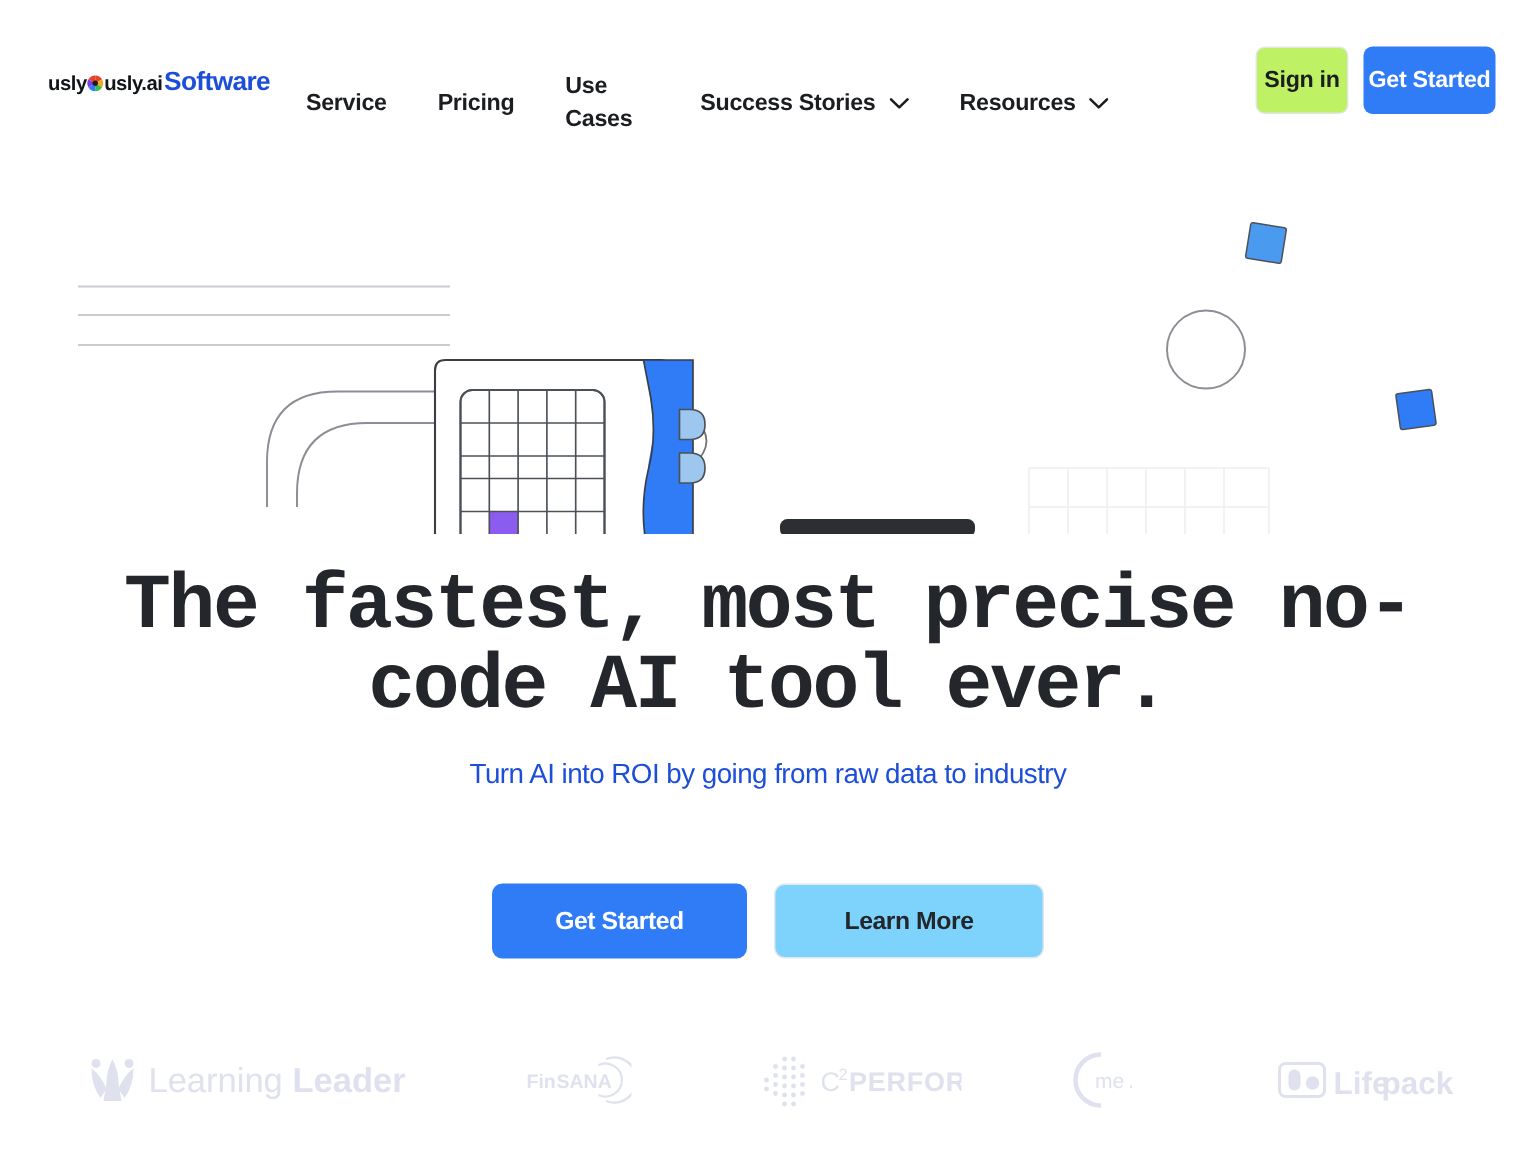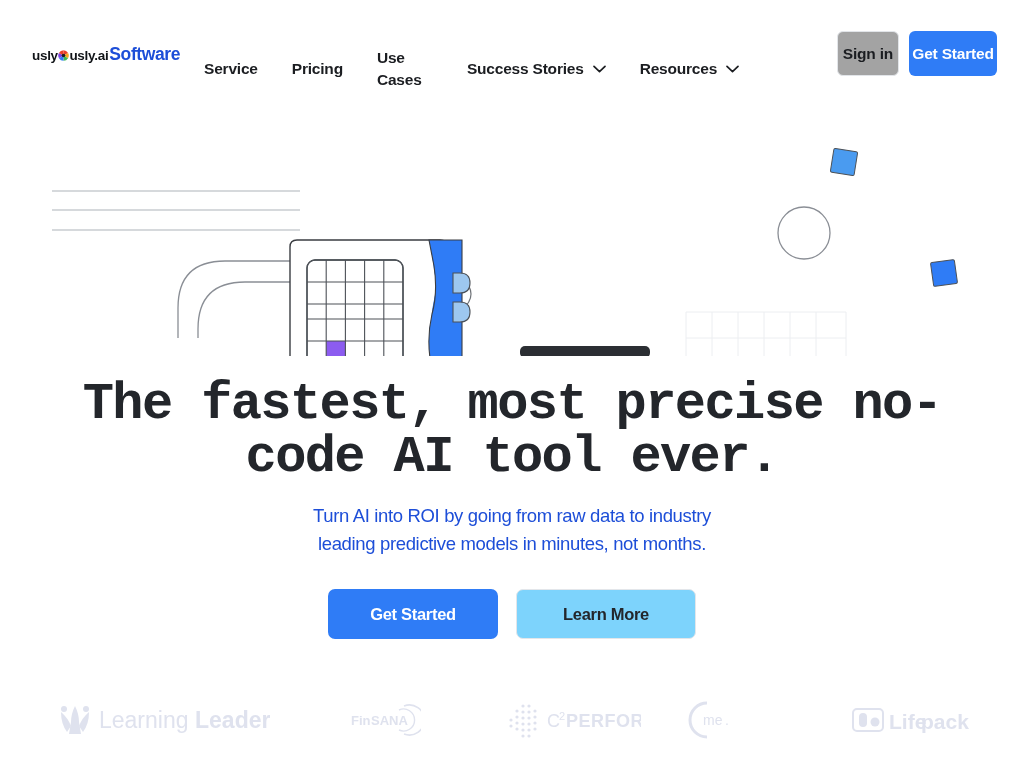--- a/index.html
+++ b/index.html
@@ -92,21 +92,21 @@
     top: 31px;
     display: flex;
     align-items: stretch;
     gap: 10px;
   }
   .btn-signin {
     width: 62px;
     height: 45px;
     border: 1px solid #e2e5e9;
     border-radius: 6px;
-    background: #a3a3a3;
+    background: #bef264;
     color: #1b1d21;
     font-size: 15.5px;
     font-weight: bold;
     font-family: "Liberation Sans", sans-serif;
     letter-spacing: -0.2px;
     line-height: 1.42;
     display: flex;
     align-items: center;
     justify-content: center;
     cursor: pointer;
@@ -390,21 +390,20 @@
   </svg>
 </div>
 
 <h1 class="hero-title">
   <span>The fastest, most precise no-</span><br>
   <span>code AI tool ever.</span>
 </h1>
 
 <p class="hero-sub">
   <span>Turn AI into ROI by going from raw data to industry</span><br>
-  <span>leading predictive models in minutes, not months.</span>
 </p>
 
 <div class="hero-ctas">
   <button class="btn-primary">Get Started</button>
   <button class="btn-secondary">Learn More</button>
 </div>
 
 <div class="logo-strip">
 
   <div class="logo-cell" style="left:55px;">
@@ -455,21 +454,21 @@
           <circle cx="30" cy="19" r="1.6"></circle>
           <circle cx="30" cy="25" r="1.6"></circle>
           <circle cx="30" cy="31" r="1.6"></circle>
       </g>
       <text x="42" y="29" font-family="Liberation Sans, sans-serif" font-size="18" fill="#dfe2ee">C</text>
       <text x="54" y="22" font-family="Liberation Sans, sans-serif" font-size="11" fill="#dfe2ee">2</text>
       <text x="61" y="29" font-family="Liberation Sans, sans-serif" font-size="18" font-weight="bold" fill="#dfe2ee" letter-spacing="0.5">PERFORM</text>
     </svg>
   </div>
 
-  <div class="logo-cell" style="left:673px;">
+  <div class="logo-cell" style="left:700px;">
     <svg width="62" height="48" viewBox="0 0 62 48">
       <path d="M34 7 A17 17 0 1 0 34 41" fill="none" stroke="#dfe2ee" stroke-width="3"></path>
       <text x="30" y="29" font-family="Liberation Sans, sans-serif" font-size="14" fill="#dfe2ee">me</text>
       <text x="52" y="29" font-family="Liberation Sans, sans-serif" font-size="14" fill="#dfe2ee">.</text>
     </svg>
   </div>
 
   <div class="logo-cell" style="left:851px;">
     <svg width="124" height="40" viewBox="0 0 124 40">
       <rect x="2" y="9" width="30" height="22" rx="4" fill="none" stroke="#dfe2ee" stroke-width="2"></rect>

